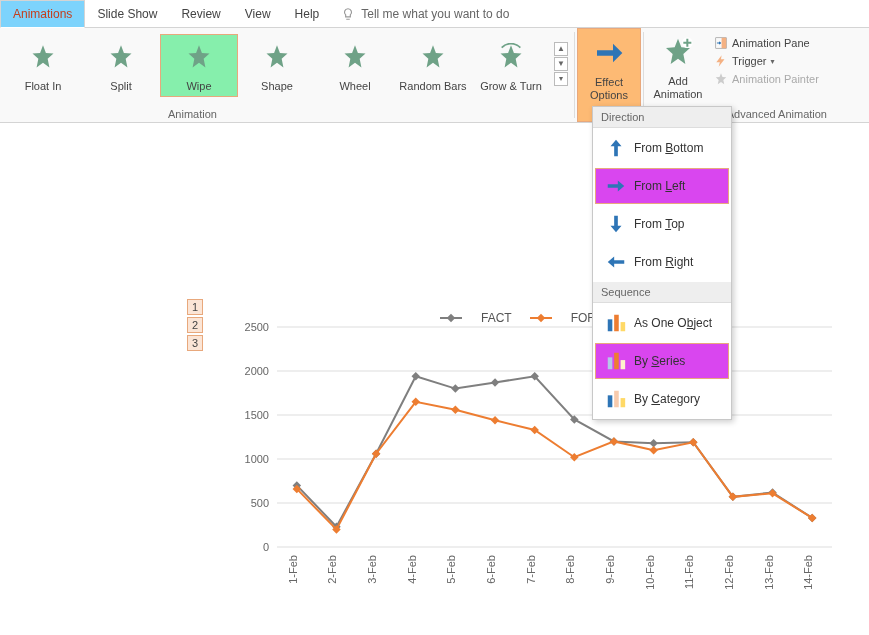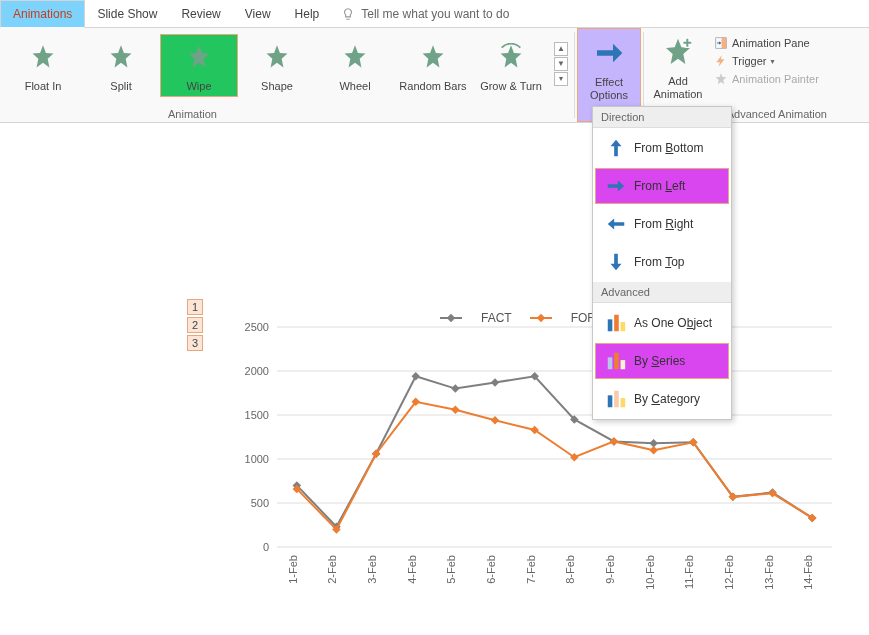--- a/index.html
+++ b/index.html
@@ -8,29 +8,29 @@
   
   .ribbon-tabs { display: flex; align-items: center; height: 28px; border-bottom: 1px solid #d4d4d4; }
   .ribbon-tab { padding: 6px 12px; font-size: 12px; color: #444; cursor: pointer; }
   .ribbon-tab.active { color: #c43e1c; border: 1px solid #d4d4d4; border-bottom: 1px solid #fff; background: #7dd3fc; margin-bottom: -1px; }
   .tell-me { display: flex; align-items: center; gap: 6px; padding: 0 10px; color: #666; }
 
   
   .ribbon { display: flex; height: 95px; border-bottom: 1px solid #d4d4d4; background: #f9f9f9; position: relative; }
   .anim-gallery { display: flex; align-items: flex-start; padding: 6px 4px 0 4px; }
   .anim-item { width: 78px; text-align: center; padding: 4px 2px; cursor: pointer; border: 1px solid transparent; }
-  .anim-item.selected { background: #22c55e; border: 1px solid #e8a87c; }
+  .anim-item.selected { background: #86efac; border: 1px solid #e8a87c; }
   .anim-item .star { width: 28px; height: 28px; margin: 4px auto 6px auto; }
   .anim-item .label { font-size: 11px; color: #444; }
   .gallery-spinner { display:flex; flex-direction:column; margin-left:4px; margin-top:8px; gap:1px; }
   .gallery-spinner div { width:14px; height:14px; border:1px solid #bbb; font-size:8px; line-height:12px; text-align:center; color:#666; cursor:pointer; background:#fff; }
   .group-label { position:absolute; bottom:2px; font-size:11px; color:#666; }
 
   .big-btn { width:64px; text-align:center; padding:6px 2px 2px 2px; cursor:pointer; }
-  .big-btn.selected { background:#c4b5fd; border:1px solid #e8a87c; }
+  .big-btn.selected { background:#fdba74; border:1px solid #e8a87c; }
   .big-btn .ico { width:32px; height:32px; margin:2px auto 4px auto; }
   .big-btn .label { font-size:11px; color:#444; line-height:1.2; }
 
   .adv-group { padding:6px 2px 0 4px; font-size:11px; color:#444; }
   .adv-row { display:flex; align-items:center; gap:4px; padding:2px 0; cursor:pointer; }
   .adv-row.disabled { color:#aaa; }
 
   
   .dropdown { position:absolute; left:592px; top:106px; width:140px; background:#fff; border:1px solid #c8c8c8; box-shadow:2px 2px 6px rgba(0,0,0,.2); z-index:100; }
   .dropdown .section-head { background:#eee; padding:4px 8px; font-size:11px; color:#666; border-bottom:1px solid #ddd; }
@@ -186,34 +186,34 @@
     <span class="ico">
         <svg width="22" height="22" viewBox="0 0 24 24">
           <path fill="#2e75b6" d="M3 10h11V6l7 6-7 6v-4H3z"></path>
         </svg>
       </span>
     <span class="txt">From <span class="underline">L</span>eft</span>
   </div>
   <div class="menu-item">
     <span class="ico">
         <svg width="22" height="22" viewBox="0 0 24 24">
+          <path fill="#2e75b6" d="M10 3h4v11h4l-6 7-6-7h4z"></path>
+        </svg>
+      </span>
+    <span class="txt">From <span class="underline">T</span>op</span>
+  </div>
+  <div class="menu-item">
+    <span class="ico">
+        <svg width="22" height="22" viewBox="0 0 24 24">
           <path fill="#2e75b6" d="M21 10H10V6l-7 6 7 6v-4h11z"></path>
         </svg>
       </span>
     <span class="txt">From <span class="underline">R</span>ight</span>
   </div>
-  <div class="menu-item">
-    <span class="ico">
-        <svg width="22" height="22" viewBox="0 0 24 24">
-          <path fill="#2e75b6" d="M10 3h4v11h4l-6 7-6-7h4z"></path>
-        </svg>
-      </span>
-    <span class="txt">From <span class="underline">T</span>op</span>
-  </div>
-  <div class="section-head">Advanced</div>
+  <div class="section-head">Sequence</div>
   <div class="menu-item">
     <span class="ico">
         <svg width="22" height="22" viewBox="0 0 24 24">
           <rect x="3" y="8" width="5" height="13" fill="#2e75b6"></rect>
           <rect x="10" y="3" width="5" height="18" fill="#ed7d31"></rect>
           <rect x="17" y="11" width="5" height="10" fill="#ffd966"></rect>
         </svg>
       </span>
     <span class="txt">As One O<span class="underline">b</span>ject</span>
   </div>

